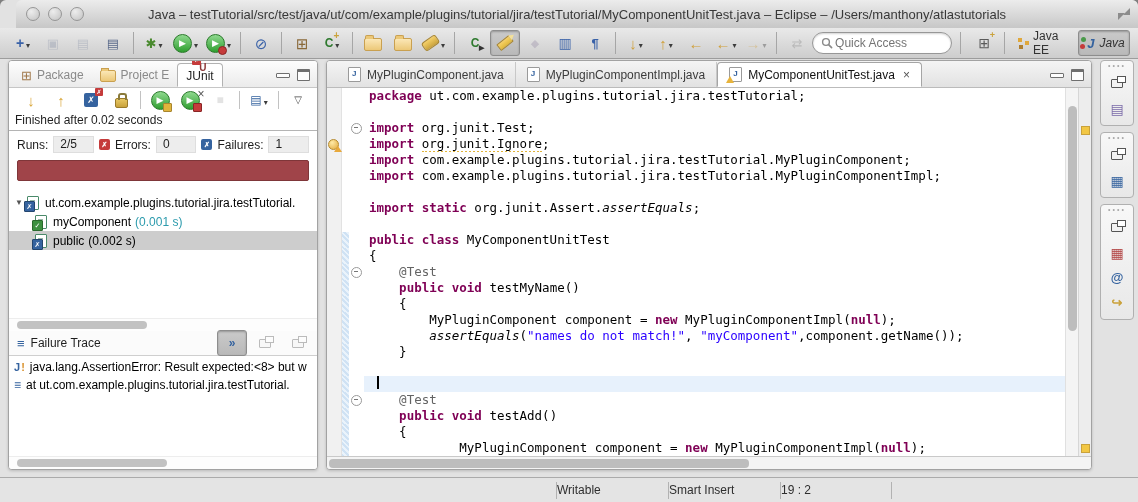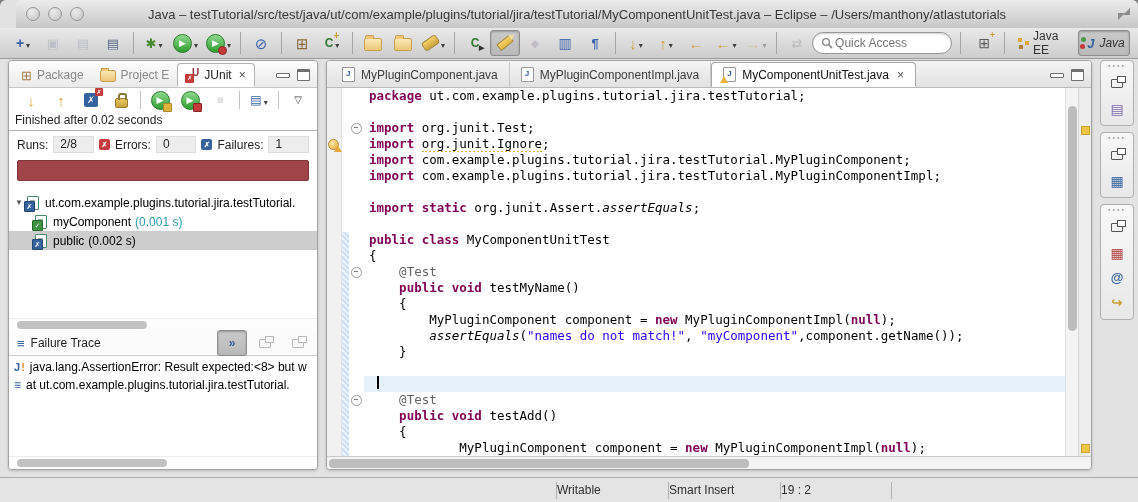--- a/index.html
+++ b/index.html
@@ -78,21 +78,21 @@
   .p-java::after{content:"";position:absolute;left:-2px;top:0;width:5px;height:5px;border-radius:50%;background:#4a9a4a;
                  box-shadow:-1px 7px 0 #c53b3b;}
   
   .panel{position:absolute;background:#fff;border:1px solid #a2a2a2;border-radius:4px;
          box-shadow:0 1px 3px rgba(0,0,0,.18);overflow:hidden;box-sizing:border-box;}
   .left-panel{left:8px;top:60px;width:310px;height:410px;display:flex;flex-direction:column;}
   .view-tabs{height:26px;flex:none;display:flex;align-items:flex-end;background:linear-gradient(#fdfdfd,#ebebeb);
              border-bottom:1px solid #c6c6c6;padding-left:4px;}
   .vtab{display:flex;align-items:center;gap:5px;height:24px;padding:0 8px;font-size:12px;color:#8a8a8a;
         white-space:nowrap;box-sizing:border-box;}
-  .vtab.active{background:#fff;border:1px solid #b2b2b2;border-bottom:1px solid #fff;border-radius:4px 4px 0 0;color:#1e1e1e;}
+  .vtab.active{background:#fff;border:1px solid #b2b2b2;border-bottom:1px solid #fff;border-radius:4px 4px 0 0;color:#1e1e1e;flex-direction:column;}
   .close{margin-left:2px;color:#555;font-size:12px;line-height:1;}
   .close::before{content:"×";}
   .winbtns{margin-left:auto;display:flex;gap:7px;margin-right:7px;align-items:center;padding-bottom:6px;}
   .btn-min{width:12px;height:3px;background:#fdfdfd;border:1px solid #6f6f6f;border-radius:1px;}
   .btn-max{width:11px;height:8px;border:1px solid #6f6f6f;border-top-width:3px;border-radius:1px;background:#fdfdfd;}
   .lt-package{color:#a0784a;font-size:13px;}
   .lt-package::before{content:"⊞";}
   .lt-project{width:14px;height:10px;background:linear-gradient(#fbe7b6,#ecc878);border:1px solid #c9a050;
               border-radius:2px;position:relative;margin-top:2px;}
   .lt-project::before{content:"";position:absolute;top:-3px;left:0;width:6px;height:2px;background:#ecc878;
@@ -154,21 +154,21 @@
   .ft-btns{margin-left:auto;display:flex;align-items:center;gap:3px;}
   .ft-filter{color:#35639f;font-weight:bold;font-size:12px;}
   .trace{flex:none;font-size:12px;padding-top:2px;}
   .trace .trow{height:18px;padding-left:5px;}
   .tr-exc{color:#35639f;font-weight:bold;font-size:11px;margin-right:5px;flex:none;}
   .tr-exc::after{content:"!";color:#d9912c;margin-left:1px;}
   .tr-frame{color:#35639f;font-weight:bold;font-size:12px;margin-right:5px;flex:none;}
   
   .editor-panel{left:326px;top:60px;width:766px;height:410px;display:flex;flex-direction:column;}
   .editor-tabs{height:26px;flex:none;display:flex;align-items:flex-end;background:linear-gradient(#f4f4f4,#e2e2e2);
-               border-bottom:1px solid #bbb;padding-left:4px;}
+               border-bottom:1px solid #bbb;padding-left:10px;}
   .etab{height:25px;display:flex;align-items:center;gap:6px;padding:0 11px;font-size:12px;color:#3c3c3c;
         border-right:1px solid #c8c8c8;white-space:nowrap;box-sizing:border-box;}
   .etab.active{background:#fff;border:1px solid #a5a5a5;border-bottom:1px solid #fff;border-radius:4px 4px 0 0;color:#111;}
   .et-java{width:11px;height:13px;background:#fff;border:1px solid #9a9a9a;border-radius:1px;position:relative;flex:none;}
   .et-java::before{content:"J";position:absolute;left:3px;top:1px;font-size:8px;font-weight:bold;color:#35639f;}
   .et-warn::after{content:"";position:absolute;left:-4px;bottom:-2px;width:0;height:0;border-left:4px solid transparent;
                   border-right:4px solid transparent;border-bottom:7px solid #e8b43c;}
   .editor-body{position:relative;flex:none;height:368px;background:#fff;}
   .editor-lines{position:absolute;left:0;top:0;right:25px;}
   .line{display:flex;height:16px;font-family:"DejaVu Sans Mono","Liberation Mono",monospace;font-size:12.5px;
@@ -397,21 +397,21 @@
           <span class="dd"></span>
         </span>
         <span class="jt-sep"></span>
         <span class="tbtn">
           <span class="g view-menu">▽</span>
         </span>
       </div>
     <div class="finished">Finished after 0.02 seconds</div>
     <div class="counts">
       <span>Runs:</span>
-      <span class="cfield">2/8</span>
+      <span class="cfield">2/5</span>
       <span class="mini-x red"></span>
       <span>Errors:</span>
       <span class="cfield">0</span>
       <span class="mini-x blue"></span>
       <span>Failures:</span>
       <span class="cfield">1</span>
     </div>
     <div class="progress"></div>
     <div class="tree" id="test-tree">
         <div class="trow">

